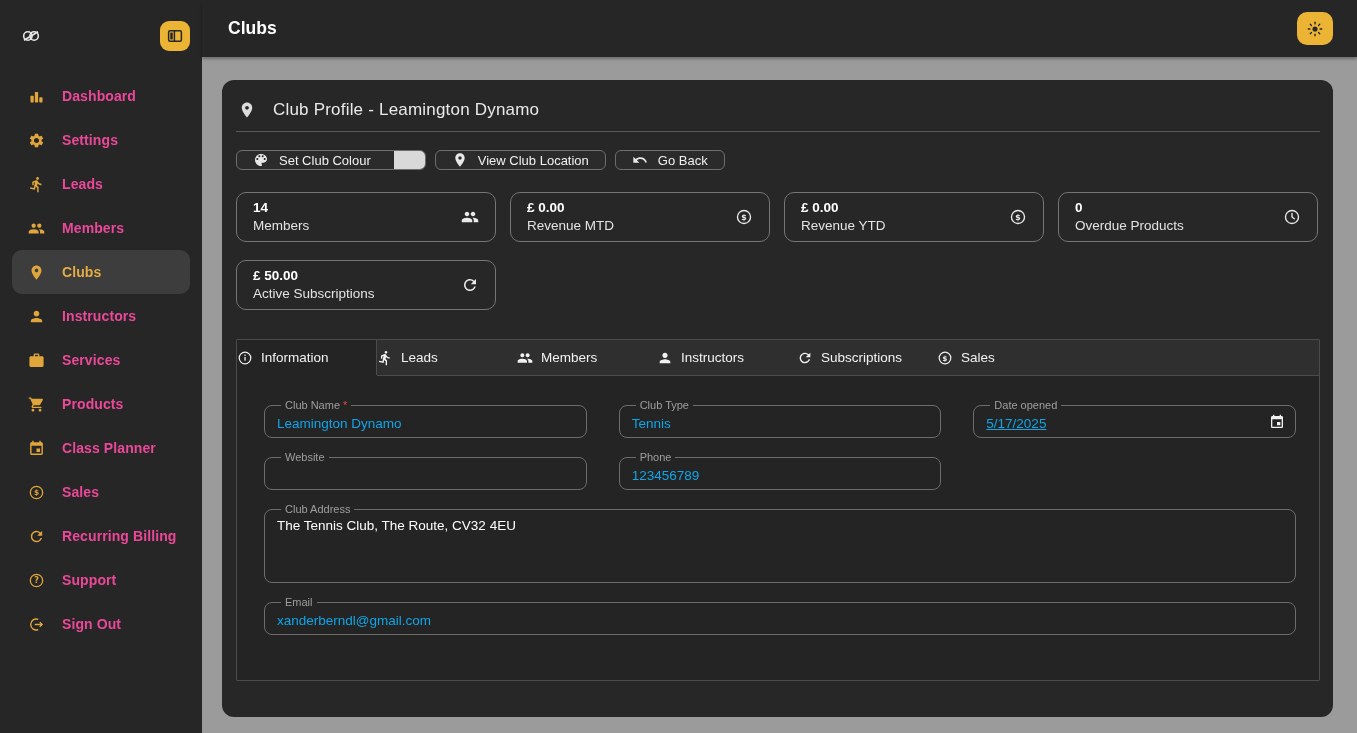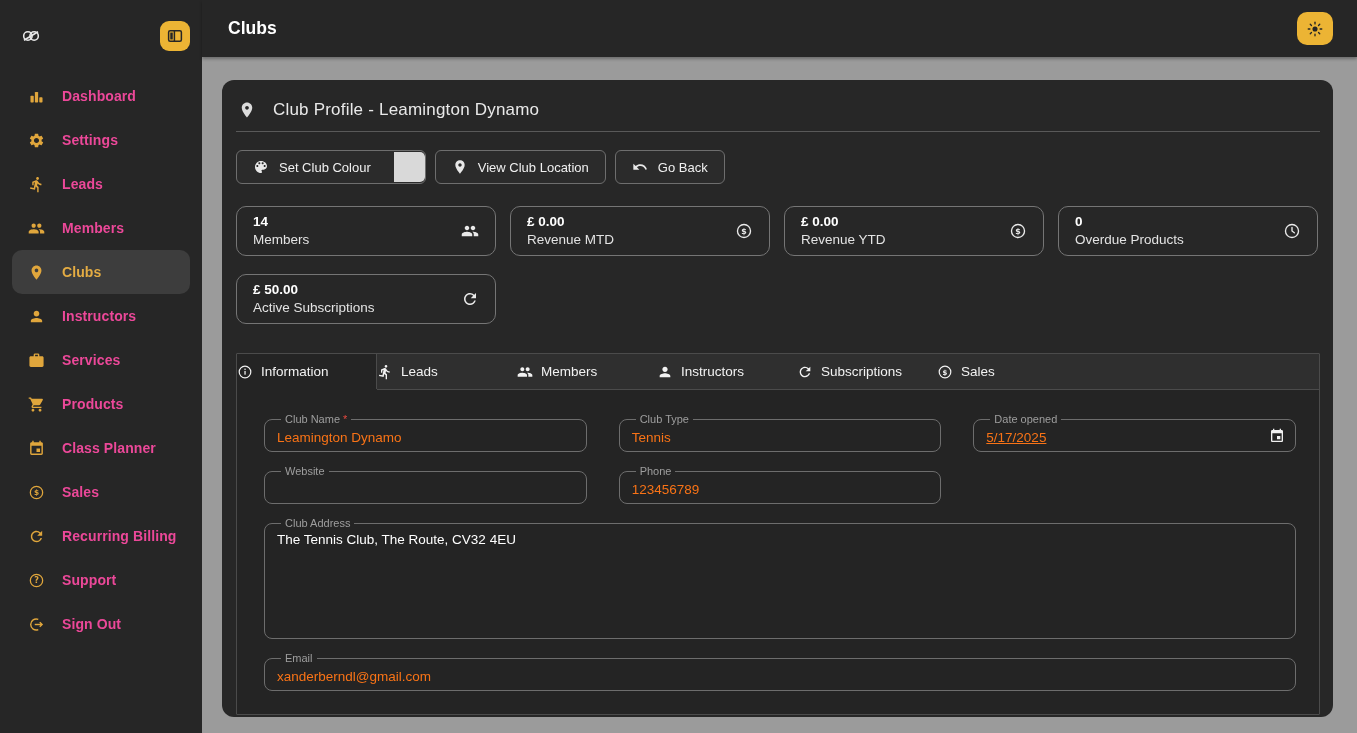--- a/index.html
+++ b/index.html
@@ -45,46 +45,46 @@
   .theme-btn{margin-left:auto;width:36px;height:33px;border:none;border-radius:10px;background:var(--accent);color:#262626;display:flex;align-items:center;justify-content:center;cursor:pointer;}
   .content{flex:1;background:var(--gray-bg);overflow:hidden;}
 
   
   .card{margin:23px 24px 0 20px;height:637px;background:var(--card);border-radius:12px;padding:13px 13px 0 14px;}
   .card-title-row{display:flex;align-items:center;gap:17px;padding:7px 0 11px 2px;color:#dcdcdc;}
   .card-title-row h2{font-size:17px;font-weight:400;color:#e9e9e9;letter-spacing:.2px;}
   .divider{border-bottom:1px solid #595959;margin-bottom:18px;}
 
   .actions{display:flex;gap:9px;margin-bottom:22px;}
-  .btn{display:inline-flex;align-items:center;gap:10px;height:34px;padding:0 16px;background:#2b2b2b;border:1px solid #6e6e6e;border-radius:6px;color:#f0f0f0;font-size:13px;font-family:inherit;cursor:pointer;}
+  .btn{display:inline-flex;align-items:center;gap:10px;height:20px;padding:0 16px;background:#2b2b2b;border:1px solid #6e6e6e;border-radius:6px;color:#f0f0f0;font-size:13px;font-family:inherit;cursor:pointer;}
   .btn .ic{color:#e8e8e8;}
   .btn.swatch-btn{padding-right:0;overflow:hidden;}
   .colour-swatch{width:31px;height:30px;margin-left:13px;background:var(--club-colour);border-radius:0 5px 5px 0;}
 
   .stats{display:grid;grid-template-columns:repeat(4,260px);gap:18px 14px;margin-bottom:29px;}
   .stat{height:50px;border:1px solid #757575;border-radius:10px;display:flex;align-items:center;justify-content:space-between;padding:0 16px;background:var(--card);}
   .stat-value{font-size:13.5px;font-weight:700;color:#fff;line-height:1.35;}
   .stat-label{font-size:13.5px;color:#e3e3e3;line-height:1.35;}
   .stat .ic{color:#eaeaea;}
 
   
   .tabpanel{border:1px solid var(--line);border-radius:1px;}
   .tabs{display:flex;background:var(--strip);border-bottom:1px solid var(--line);height:36px;}
   .tab{width:140px;display:flex;align-items:center;justify-content:flex-start;gap:8px;font-size:13.5px;color:#f2f2f2;cursor:pointer;}
   .tab .ic{color:#f2f2f2;}
   .tab.active{background:var(--panel);border-right:1px solid var(--line);box-shadow:0 1px 0 var(--panel);}
   .tabcontent{background:var(--panel);padding:29px 23px 23px 27px;min-height:304px;}
 
   .form-grid{display:grid;grid-template-columns:1fr 1fr 1fr;gap:19px 32px;}
   .field{position:relative;border:1px solid var(--field-border);border-radius:8px;height:33px;background:var(--panel);}
-  .field.area{height:116px;}
+  .field.area{height:74px;}
   .field.span3{grid-column:1 / span 3;}
   .flabel{position:absolute;top:-7px;left:16px;background:var(--panel);padding:0 4px;font-size:11px;color:#9e9e9e;line-height:1.2;white-space:nowrap;}
   .req{color:#e5493f;margin-left:3px;}
-  .field input{width:100%;height:100%;background:transparent;border:none;outline:none;color:#f97316;font-size:13.5px;font-family:inherit;padding:5px 12px 2px 12px;}
+  .field input{width:100%;height:100%;background:transparent;border:none;outline:none;color:#0ea5e9;font-size:13.5px;font-family:inherit;padding:5px 12px 2px 12px;}
   .field textarea{width:100%;height:100%;background:transparent;border:none;outline:none;resize:none;color:#fff;font-size:13.5px;font-family:inherit;padding:8px 12px;}
   .field .field-icon{position:absolute;right:10px;top:8px;color:#f0f0f0;}
   .field.has-icon input{padding-right:36px;text-decoration:underline;}
 </style>
 </head>
 <body>
 
 <div class="app">
 
   <aside class="sidebar">

